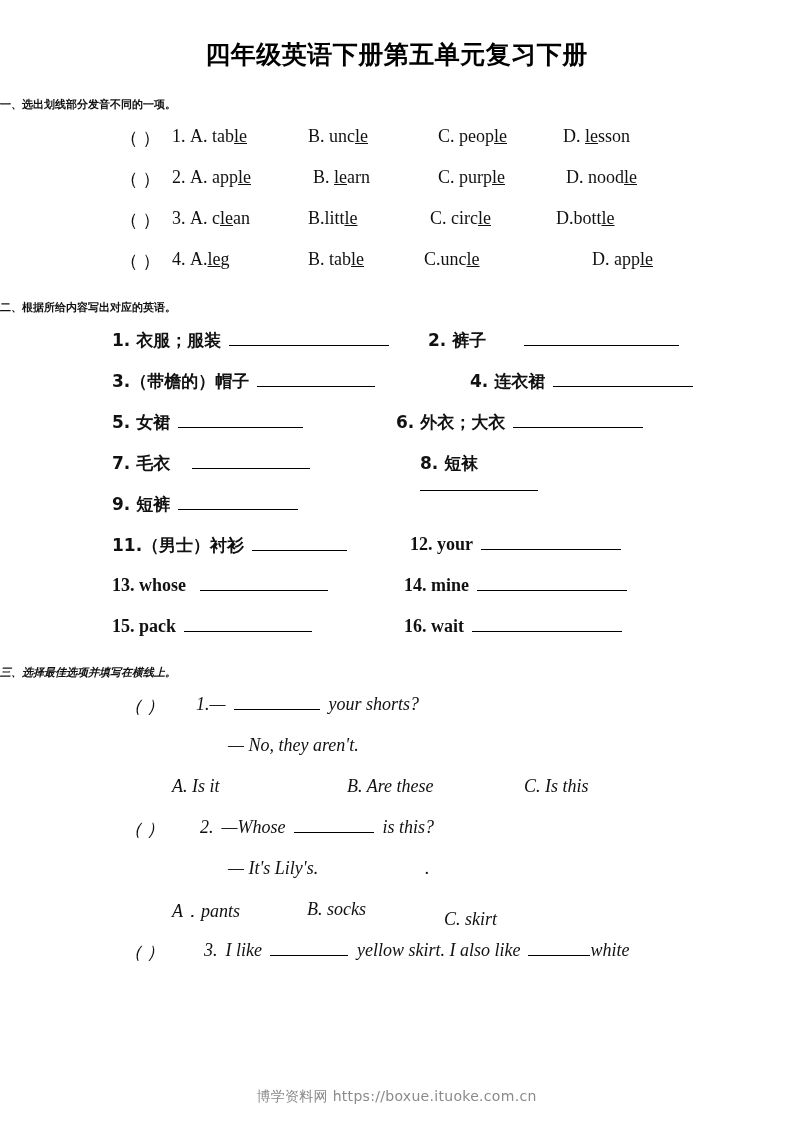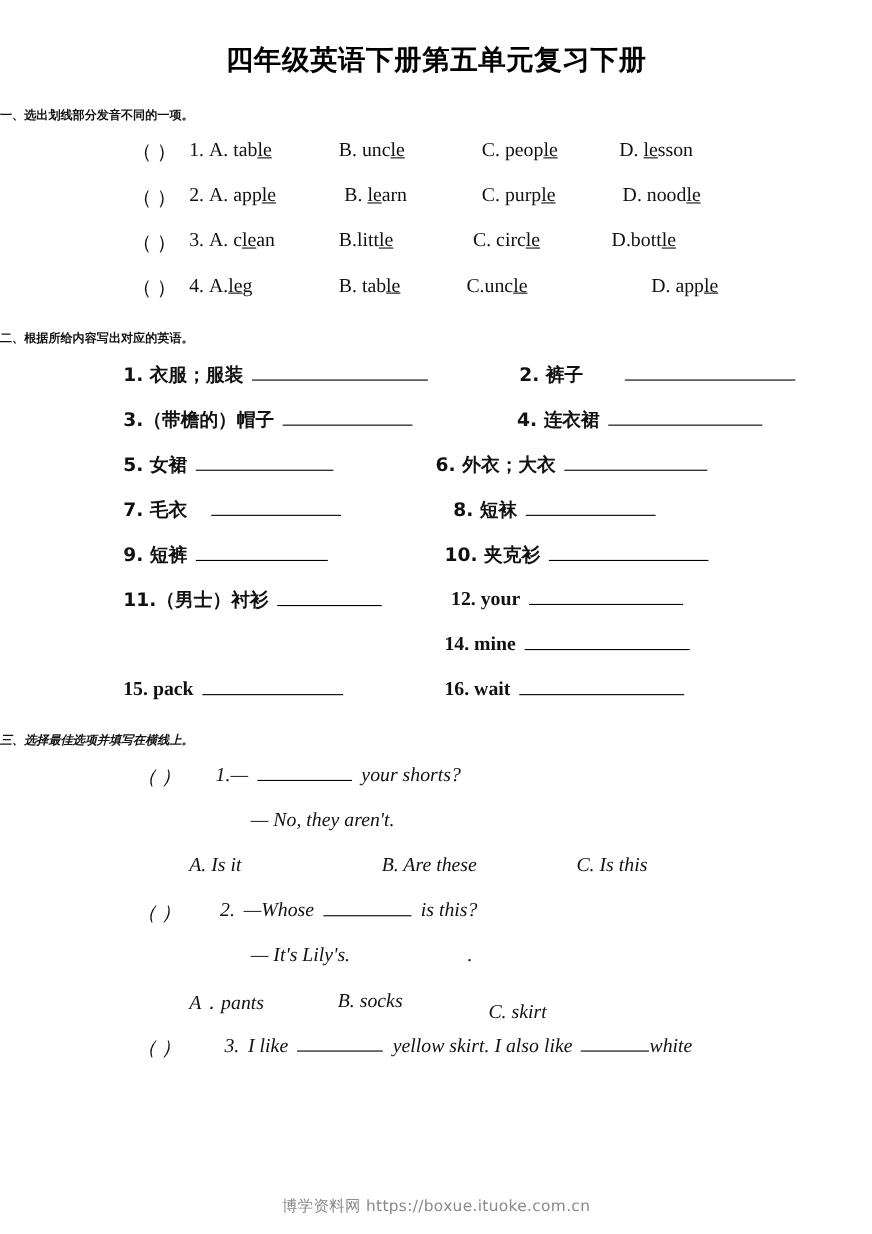--- a/index.html
+++ b/index.html
@@ -183,21 +183,21 @@
 
   <div class="q2" style="margin-top:10px;">
     <div class="sec-head">二、根据所给内容写出对应的英语。</div>
 
     <div style="margin-top:14px;font-weight:bold;">
       <div class="q2row">
         <span class="cellL">
           <span class="cn">1. 衣服；服装</span>
           <span class="blank" style="width:160px;"></span>
         </span>
-        <span class="cellR" style="left:472px;gap:30px;">
+        <span class="cellR" style="left:428px;gap:30px;">
           <span class="cn">2. 裤子</span>
           <span class="blank" style="width:155px;"></span>
         </span>
       </div>
 
       <div class="q2row">
         <span class="cellL">
           <span class="cn">3.（带檐的）帽子</span>
           <span class="blank" style="width:118px;"></span>
         </span>
@@ -216,49 +216,49 @@
           <span class="cn">6. 外衣；大衣</span>
           <span class="blank" style="width:130px;"></span>
         </span>
       </div>
 
       <div class="q2row">
         <span class="cellL">
           <span class="cn">7. 毛衣</span>
           <span class="blank" style="width:118px;margin-left:22px;"></span>
         </span>
-        <span class="cellR" style="left:412px;">
+        <span class="cellR" style="left:412px;flex-direction:column;">
           <span class="cn">8. 短袜</span>
           <span class="blank" style="width:118px;"></span>
         </span>
       </div>
 
       <div class="q2row">
         <span class="cellL">
           <span class="cn">9. 短裤</span>
           <span class="blank" style="width:120px;"></span>
-        </span>
-        <span class="cellR" style="left:404px;">
-          <span class="cn">10. 夹克衫</span>
-          <span class="blank" style="width:145px;"></span>
         </span>
       </div>
 
       <div class="q2row">
         <span class="cellL">
           <span class="cn">11.（男士）衬衫</span>
           <span class="blank" style="width:95px;"></span>
         </span>
         <span class="cellR" style="left:410px;">
           <span>12. your</span>
           <span class="blank" style="width:140px;"></span>
         </span>
       </div>
 
       <div class="q2row">
+        <span class="cellL">
+          <span>13. whose</span>
+          <span class="blank" style="width:128px;margin-left:14px;"></span>
+        </span>
         <span class="cellR" style="left:404px;">
           <span>14. mine</span>
           <span class="blank" style="width:150px;"></span>
         </span>
       </div>
 
       <div class="q2row">
         <span class="cellL">
           <span>15. pack</span>
           <span class="blank" style="width:128px;"></span>

